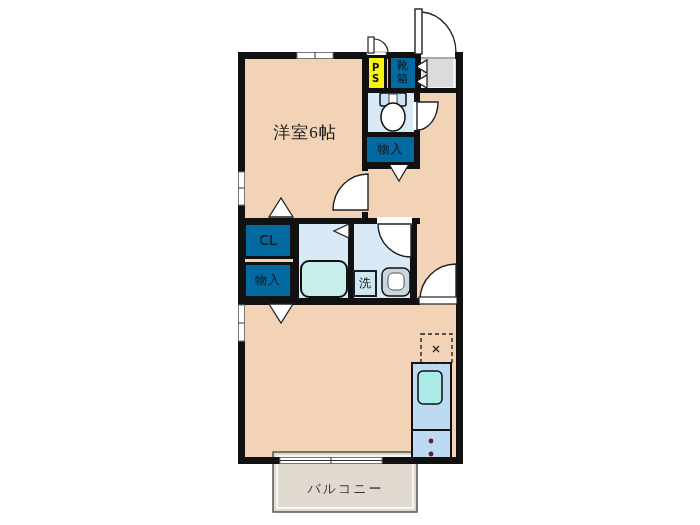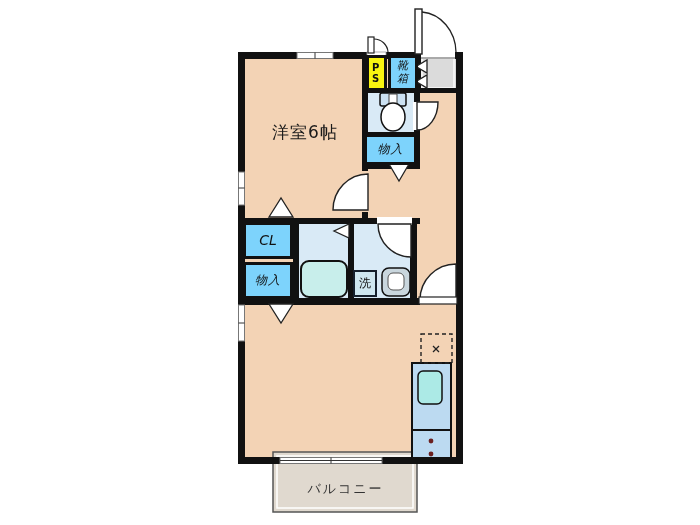--- a/index.html
+++ b/index.html
@@ -4,21 +4,21 @@
 <style>
   html,body{margin:0;padding:0;background:#fff;}
   #stage{position:relative;width:700px;height:525px;background:#ffffff;overflow:hidden;
          font-family:"DejaVu Sans","Liberation Sans",sans-serif;}
   #plan-svg{position:absolute;left:0;top:0;}
   .lbl{position:absolute;color:#111;display:flex;align-items:center;justify-content:center;
        box-sizing:border-box;line-height:1.15;}
   .room-label{font-size:17px;letter-spacing:1px;color:#1a1a1a;}
   .balcony-label{font-size:13px;color:#333;letter-spacing:2px;}
   .box{border:3px solid #111;}
-  .orange{background:#7dd3fc;font-style:italic;}
+  .orange{background:#0369a1;}
   .yellow{background:#F8F410;}
   .cl-box{font-size:14px;}
   .mono-box{font-size:12px;letter-spacing:1px;}
   .ps-box{font-size:10px;font-weight:bold;}
   .kutsu-box{font-size:11px;}
   .sen-box{background:#CFE7F0;border:2px solid #16202c;font-size:12px;}
   .vstack{display:inline-block;word-break:break-all;text-align:left;}
 </style>
 </head>
 <body>
@@ -132,21 +132,21 @@
   <g fill="#fff" stroke="#222" stroke-width="1.3">
     <path d="M 427 60 L 427 73 L 416 66.5 Z"></path>
     <path d="M 427 75 L 427 88 L 416 81.5 Z"></path>
     <path d="M 349 224 L 349 238 L 334 231 Z"></path>
     <path d="M 269 217 L 293 217 L 281 198 Z"></path>
     <path d="M 269 304 L 293 304 L 281 323 Z"></path>
     <path d="M 389 164 L 409 164 L 399 181 Z"></path>
   </g>
 </svg>
 
-<div class="lbl room-label" style="left:245px;top:120px;width:120px;height:26px;">洋室6帖</div>
+<div class="lbl room-label" style="left:245px;top:120px;width:120px;height:26px;font-family:Liberation Serif, serif;">洋室6帖</div>
 
 
 <div class="lbl box orange cl-box" style="left:243px;top:222px;width:50px;height:37px;">CL</div>
 
 <div class="lbl balcony-label" style="left:288px;top:480px;width:115px;height:18px;">バルコニー</div>
 
 <div class="lbl box orange mono-box" style="left:243px;top:262px;width:50px;height:37px;">物入</div>
 
 <div class="lbl box orange mono-box" style="left:364px;top:134px;width:53px;height:31px;">物入</div>
 

